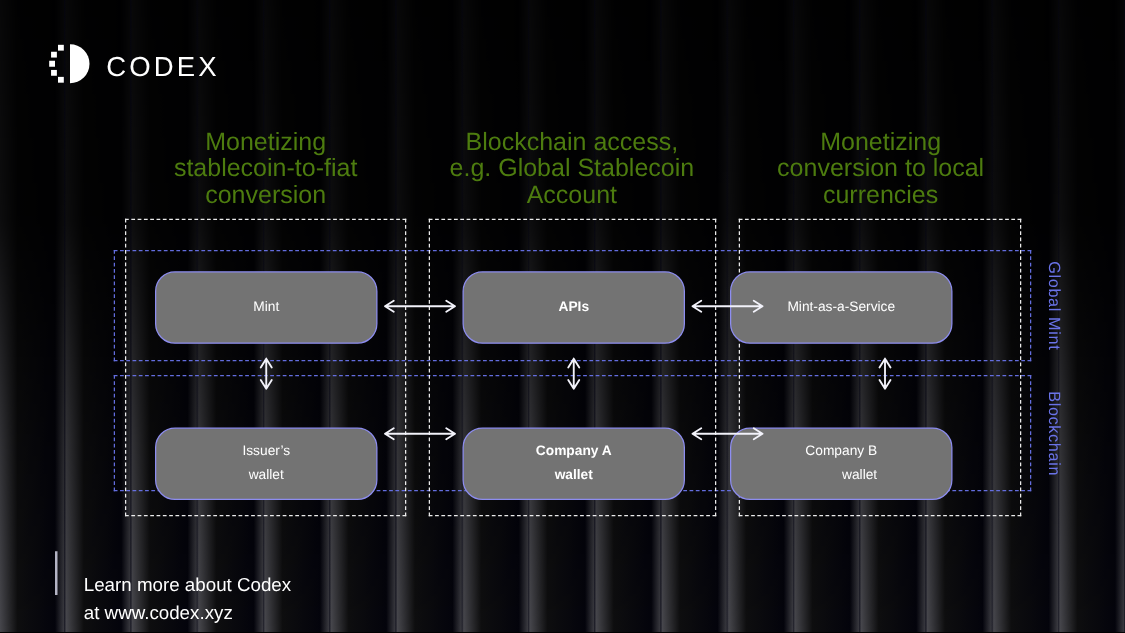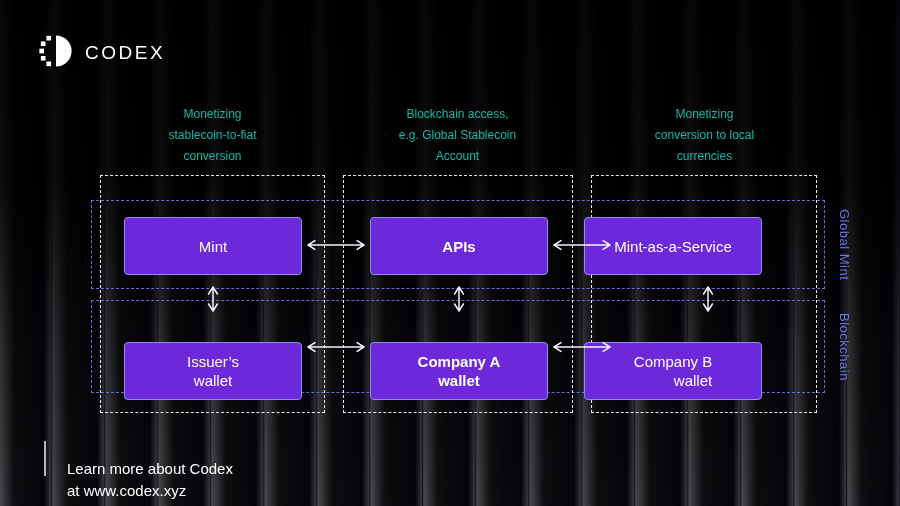--- a/index.html
+++ b/index.html
@@ -37,27 +37,27 @@
       rgba(0,0,0,0) 0px, rgba(0,0,0,0) 51px,
       rgba(4,4,18,0.55) 51.5px, rgba(0,0,0,0) 53px);
   }
   .layer { position: absolute; inset: 0; z-index: 1; }
 
   .brand {
     position: absolute; left: 38px; top: 33px;
     display: flex; align-items: center; gap: 11px;
   }
   .brand-name {
-    color: #ffffff; font-size: 19px; font-weight: 500;
+    color: #ffffff; font-size: 22px; font-weight: 500;
     letter-spacing: 2.5px;
   }
 
   .col-header {
     position: absolute; top: 104px; height: 66px;
-    color: #14b8a6; font-size: 12px; line-height: 21px;
+    color: #4d7c0f; font-size: 20px; line-height: 21px;
     text-align: center; white-space: pre-line;
   }
   .col-header.h1 { left: 90px;  width: 245px; }
   .col-header.h2 { left: 335px; width: 245px; }
   .col-header.h3 { left: 582px; width: 245px; }
 
   .dash-col {
     position: absolute; top: 175px; height: 238px;
     border: 1px dashed rgba(255,255,255,0.92);
   }
@@ -67,25 +67,25 @@
 
   .dash-row {
     position: absolute; left: 91px; width: 734px;
     border: 1px dashed rgba(105,115,235,0.95);
   }
   .dash-row.r1 { top: 200px; height: 89px; }
   .dash-row.r2 { top: 300px; height: 93px; }
 
   .node {
     position: absolute; width: 178px;
-    background: #6d28d9;
+    background: #737373;
     border: 1px solid #8d8df0;
-    border-radius: 4px;
+    border-radius: 16px;
     display: flex; align-items: center; justify-content: center;
-    color: #ffffff; font-size: 15px; line-height: 19px;
+    color: #ffffff; font-size: 11px; line-height: 19px;
     text-align: center; white-space: pre-line;
   }
   .node.top { top: 217px; height: 58px; }
   .node.bot { top: 318px; height: 58px; margin-top: 24px; }
   .node.x1 { left: 124px; }
   .node.x2 { left: 370px; font-weight: bold; }
   .node.x3 { left: 584px; text-align: right; }
 
   .arrow { position: absolute; }
   .arrow svg { display: block; }

